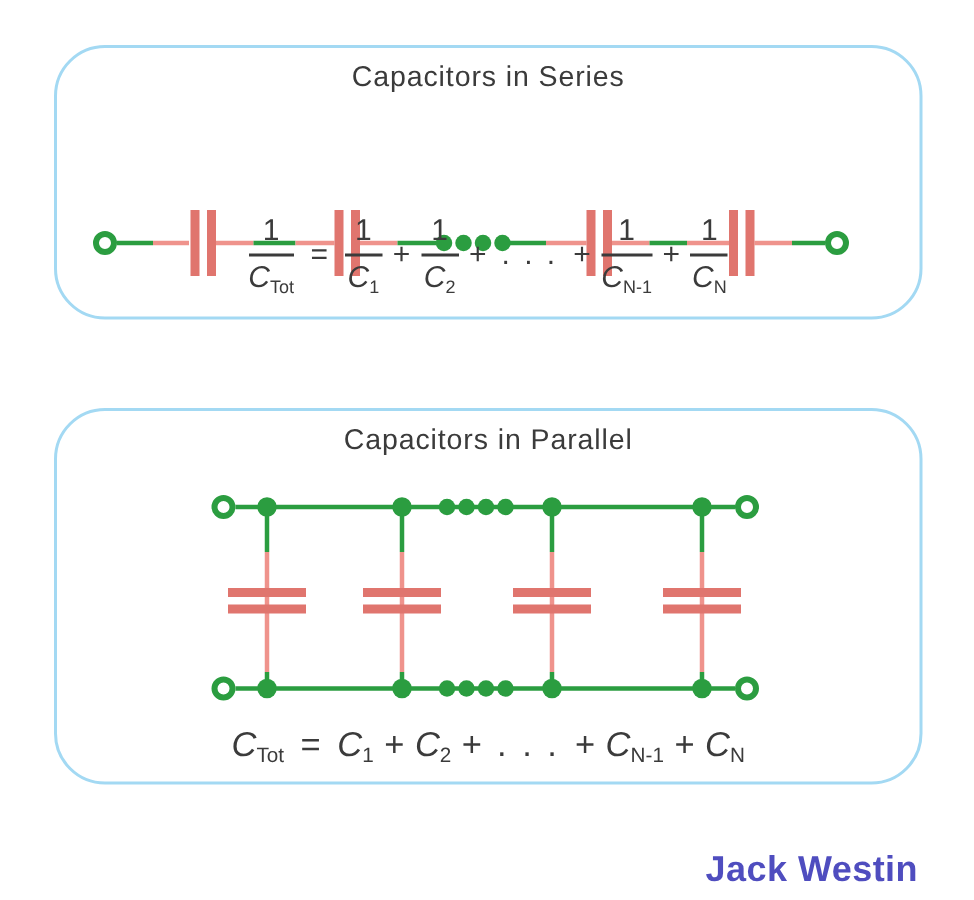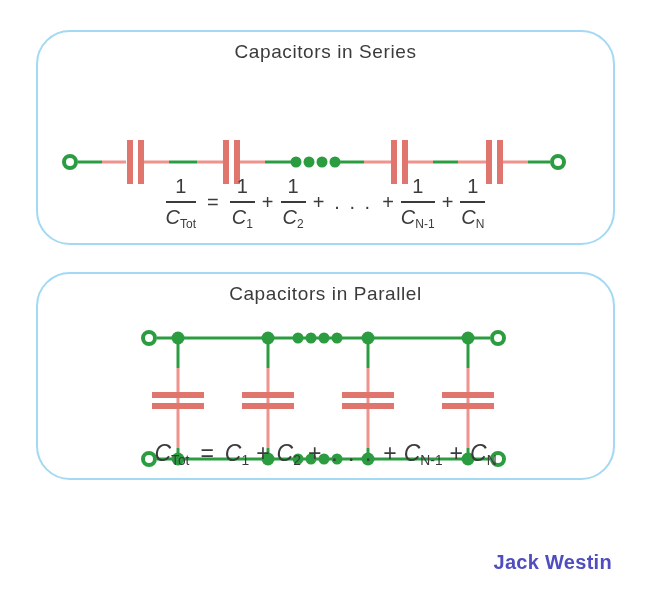--- a/index.html
+++ b/index.html
@@ -5,22 +5,22 @@
   html,body{margin:0;padding:0;}
   body{
     width:649px;height:600px;position:relative;background:#ffffff;
     font-family:"Liberation Sans", sans-serif;overflow:hidden;
   }
   .panel{
     position:absolute;left:36px;width:579px;
     border:2px solid var(--panel-border);border-radius:34px;background:#ffffff;
     box-sizing:border-box;
   }
-  #series-panel{top:30px;height:215px;}
-  #parallel-panel{top:272px;height:208px;}
+  #series-panel{top:30px;height:183px;}
+  #parallel-panel{top:272px;height:251px;}
   .panel-title{
     position:absolute;top:9px;left:0;width:100%;text-align:center;
     font-size:19px;letter-spacing:0.6px;color:var(--text-dark);
   }
   .circuit{position:absolute;}
   #series-circuit{left:16px;top:93px;}
   #parallel-circuit{left:95px;top:52px;}
   .equation{
     position:absolute;left:0;width:100%;
     display:flex;justify-content:center;align-items:center;
@@ -36,22 +36,22 @@
   .frac .den{padding-top:3px;}
   .var{font-style:italic;}
   sub.vsub{
     font-size:0.6em;line-height:1;
     position:relative;top:0.3em;vertical-align:baseline;
   }
   .op{margin:0 7px;white-space:pre;}
   .op.eq{margin:0 11px;}
   .op.dots{letter-spacing:2px;margin:0 3px;}
   #brand{
-    position:absolute;right:37px;top:551px;
-    font-size:20px;font-weight:bold;letter-spacing:0.3px;color:var(--brand-blue);
+    position:absolute;right:37px;top:566px;
+    font-size:24px;font-weight:bold;letter-spacing:0.3px;color:var(--brand-blue);
   }
   svg line{stroke-width:3;}
 </style>
 </head>
 <body>
 
 <div>
 
   <div class="panel" id="series-panel">
     <div class="panel-title">Capacitors in Series</div>

